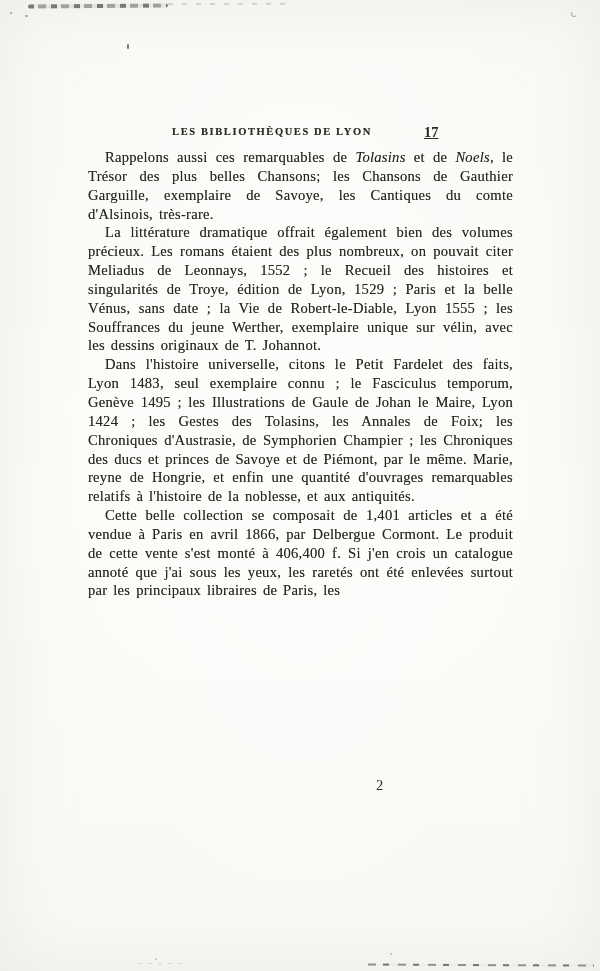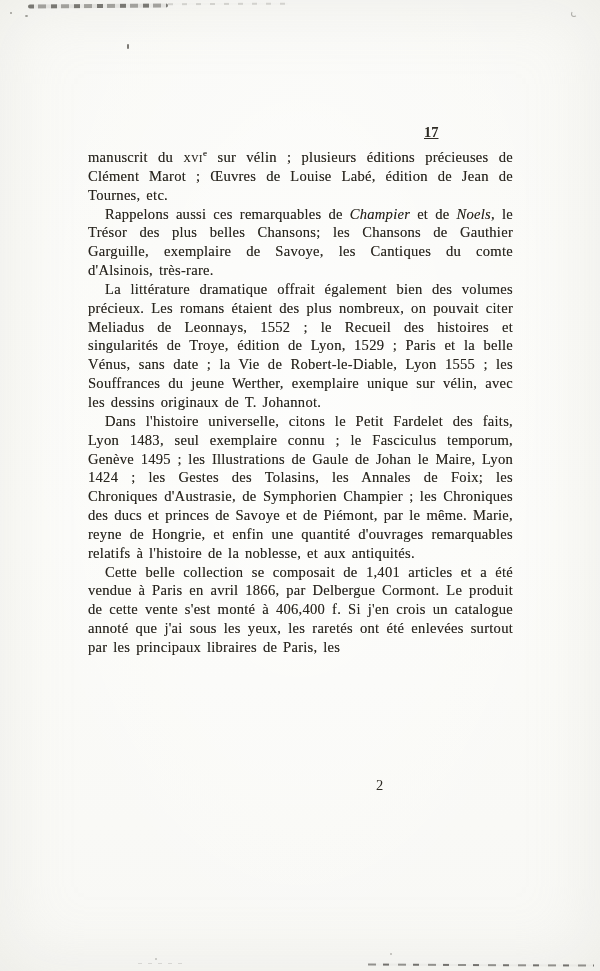--- a/index.html
+++ b/index.html
@@ -119,25 +119,25 @@
   <div class="artifact top-scratch-faint"></div>
   <div class="artifact speck speck-a"></div>
   <div class="artifact speck speck-b"></div>
   <div class="artifact speck speck-c"></div>
   <div class="artifact speck speck-d"></div>
   <div class="artifact speck speck-e"></div>
   <div class="artifact speck speck-f"></div>
   <div class="artifact bottom-dashes"></div>
   <div class="artifact bottom-dashes-faint"></div>
 
+  <div class="running-head">LES BIBLIOTHÈQUES DE LYON</div>
   <div class="folio">17</div>
 
   <div class="body-text">
-      <p class=""><span>manuscrit du </span><span class="smallcaps">xvi</span><span class="sup">e</span><span> sur vélin ; plusieurs éditions précieuses de Clément Marot ; Œuvres de Louise Labé, édition de Jean de Tournes, etc.</span></p>
-      <p class="indent"><span>Rappelons aussi ces remarquables de </span><span class="italic">Champier</span><span> et de </span><span class="italic">Noels</span><span>, le Trésor des plus belles Chansons; les Chansons de Gauthier Garguille, exemplaire de Savoye, les Cantiques du comte d'Alsinois, très-rare.</span></p>
+      <p class="indent"><span>Rappelons aussi ces remarquables de </span><span class="italic">Tolasins</span><span> et de </span><span class="italic">Noels</span><span>, le Trésor des plus belles Chansons; les Chansons de Gauthier Garguille, exemplaire de Savoye, les Cantiques du comte d'Alsinois, très-rare.</span></p>
       <p class="indent"><span>La littérature dramatique offrait également bien des volumes précieux. Les romans étaient des plus nombreux, on pouvait citer Meliadus de Leonnays, 1552 ; le Recueil des histoires et singularités de Troye, édition de Lyon, 1529 ; Paris et la belle Vénus, sans date ; la Vie de Robert-le-Diable, Lyon 1555 ; les Souffrances du jeune Werther, exemplaire unique sur vélin, avec les dessins originaux de T. Johannot.</span></p>
       <p class="indent"><span>Dans l'histoire universelle, citons le Petit Fardelet des faits, Lyon 1483, seul exemplaire connu ; le Fasciculus temporum, Genève 1495 ; les Illustrations de Gaule de Johan le Maire, Lyon 1424 ; les Gestes des Tolasins, les Annales de Foix; les Chroniques d'Austrasie, de Symphorien Champier ; les Chroniques des ducs et princes de Savoye et de Piémont, par le même. Marie, reyne de Hongrie, et enfin une quantité d'ouvrages remarquables relatifs à l'histoire de la noblesse, et aux antiquités.</span></p>
       <p class="indent"><span>Cette belle collection se composait de 1,401 articles et a été vendue à Paris en avril 1866, par Delbergue Cormont. Le produit de cette vente s'est monté à 406,400 f. Si j'en crois un catalogue annoté que j'ai sous les yeux, les raretés ont été enlevées surtout par les principaux libraires de Paris, les</span></p>
     </div>
 
   <div class="signature-mark">2</div>
 
 </div>
 
 </body></html>

